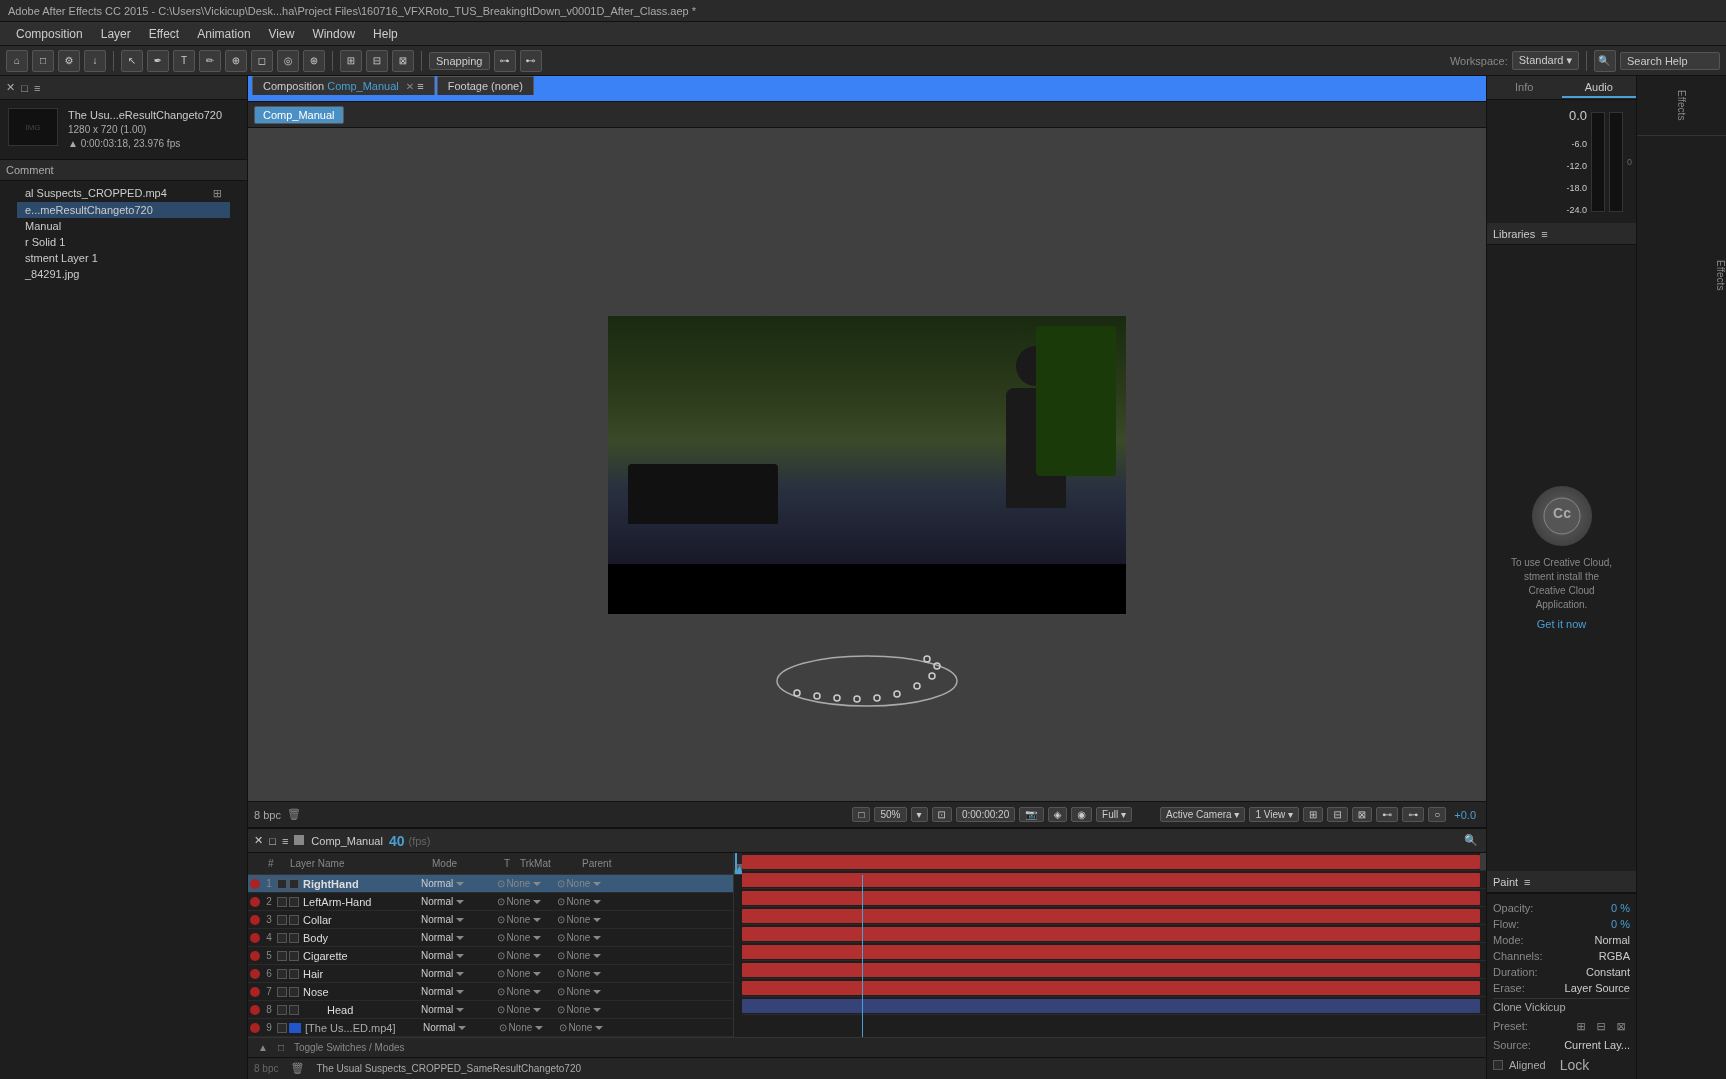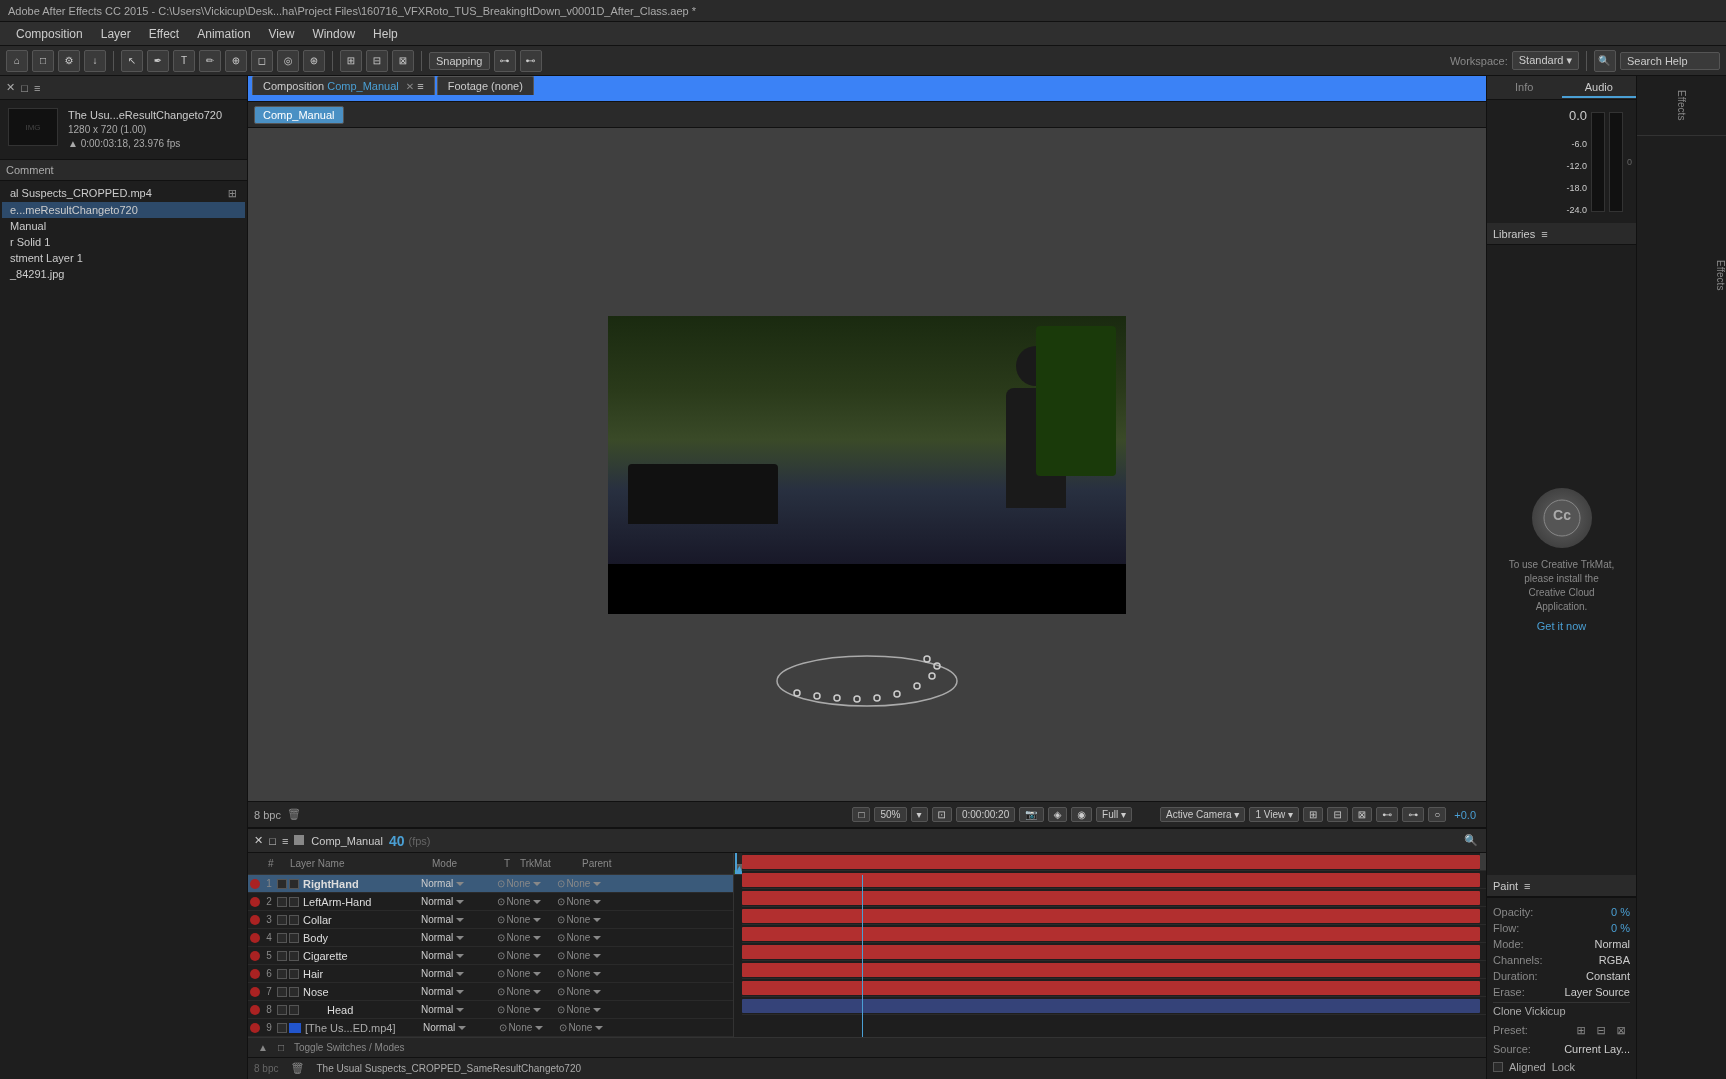--- a/index.html
+++ b/index.html
@@ -126,21 +126,21 @@
       align-items: center;
       padding: 0 6px;
       border-top: 1px solid #111;
       border-bottom: 1px solid #111;
       font-size: 11px;
       color: #aaa;
     }
     #project-items {
       flex: 1;
       overflow-y: auto;
-      padding: 4px 2px;
+      padding: 4px 17px;
     }
     .project-item {
       padding: 2px 8px;
       font-size: 11px;
       color: #ccc;
       cursor: pointer;
       white-space: nowrap;
       overflow: hidden;
       text-overflow: ellipsis;
     }
@@ -1141,21 +1141,21 @@
       <span style="writing-mode:vertical-rl;font-size:10px;color:#888;position:absolute;right:0;top:260px;">Effects</span>
     </div>
 
     <div id="cc-logo-area">
       <div class="cc-logo">
         <svg width="40" height="40" viewBox="0 0 40 40">
           <circle cx="20" cy="20" r="18" fill="#555" stroke="#888" stroke-width="1"></circle>
           <text x="50%" y="55%" text-anchor="middle" fill="#aaa" font-size="14" font-weight="bold">Cc</text>
         </svg>
       </div>
-      <div class="cc-text">To use Creative TrkMat, please install the Creative Cloud Application.</div>
+      <div class="cc-text">To use Creative Cloud, stment install the Creative Cloud Application.</div>
       <div class="cc-link">Get it now</div>
     </div>
 
     <div id="paint-header">
       <span>Paint</span>
       <span> ≡</span>
     </div>
     <div id="paint-panel">
       <div class="paint-row">
         <span class="paint-label">Opacity:</span>
@@ -1192,21 +1192,21 @@
           <div class="icon-btn">⊠</div>
         </div>
       </div>
       <div class="paint-row">
         <span class="paint-label">Source:</span>
         <span class="paint-value">Current Lay...</span>
       </div>
       <div style="display:flex;align-items:center;gap:6px;margin-top:4px;">
         <span class="checkbox-sq"></span>
         <span style="font-size:11px;color:#aaa;">Aligned</span>
-        <span style="font-size:11px;color:#aaa;text-align:right;">Lock</span>
+        <span style="font-size:14px;color:#aaa;margin-left:8px;text-align:right;">Lock</span>
       </div>
     </div>
   </div>
 
   <div id="far-right-panel">
     <div class="far-right-tab">
       <span>Effects</span>
     </div>
   </div>
 

